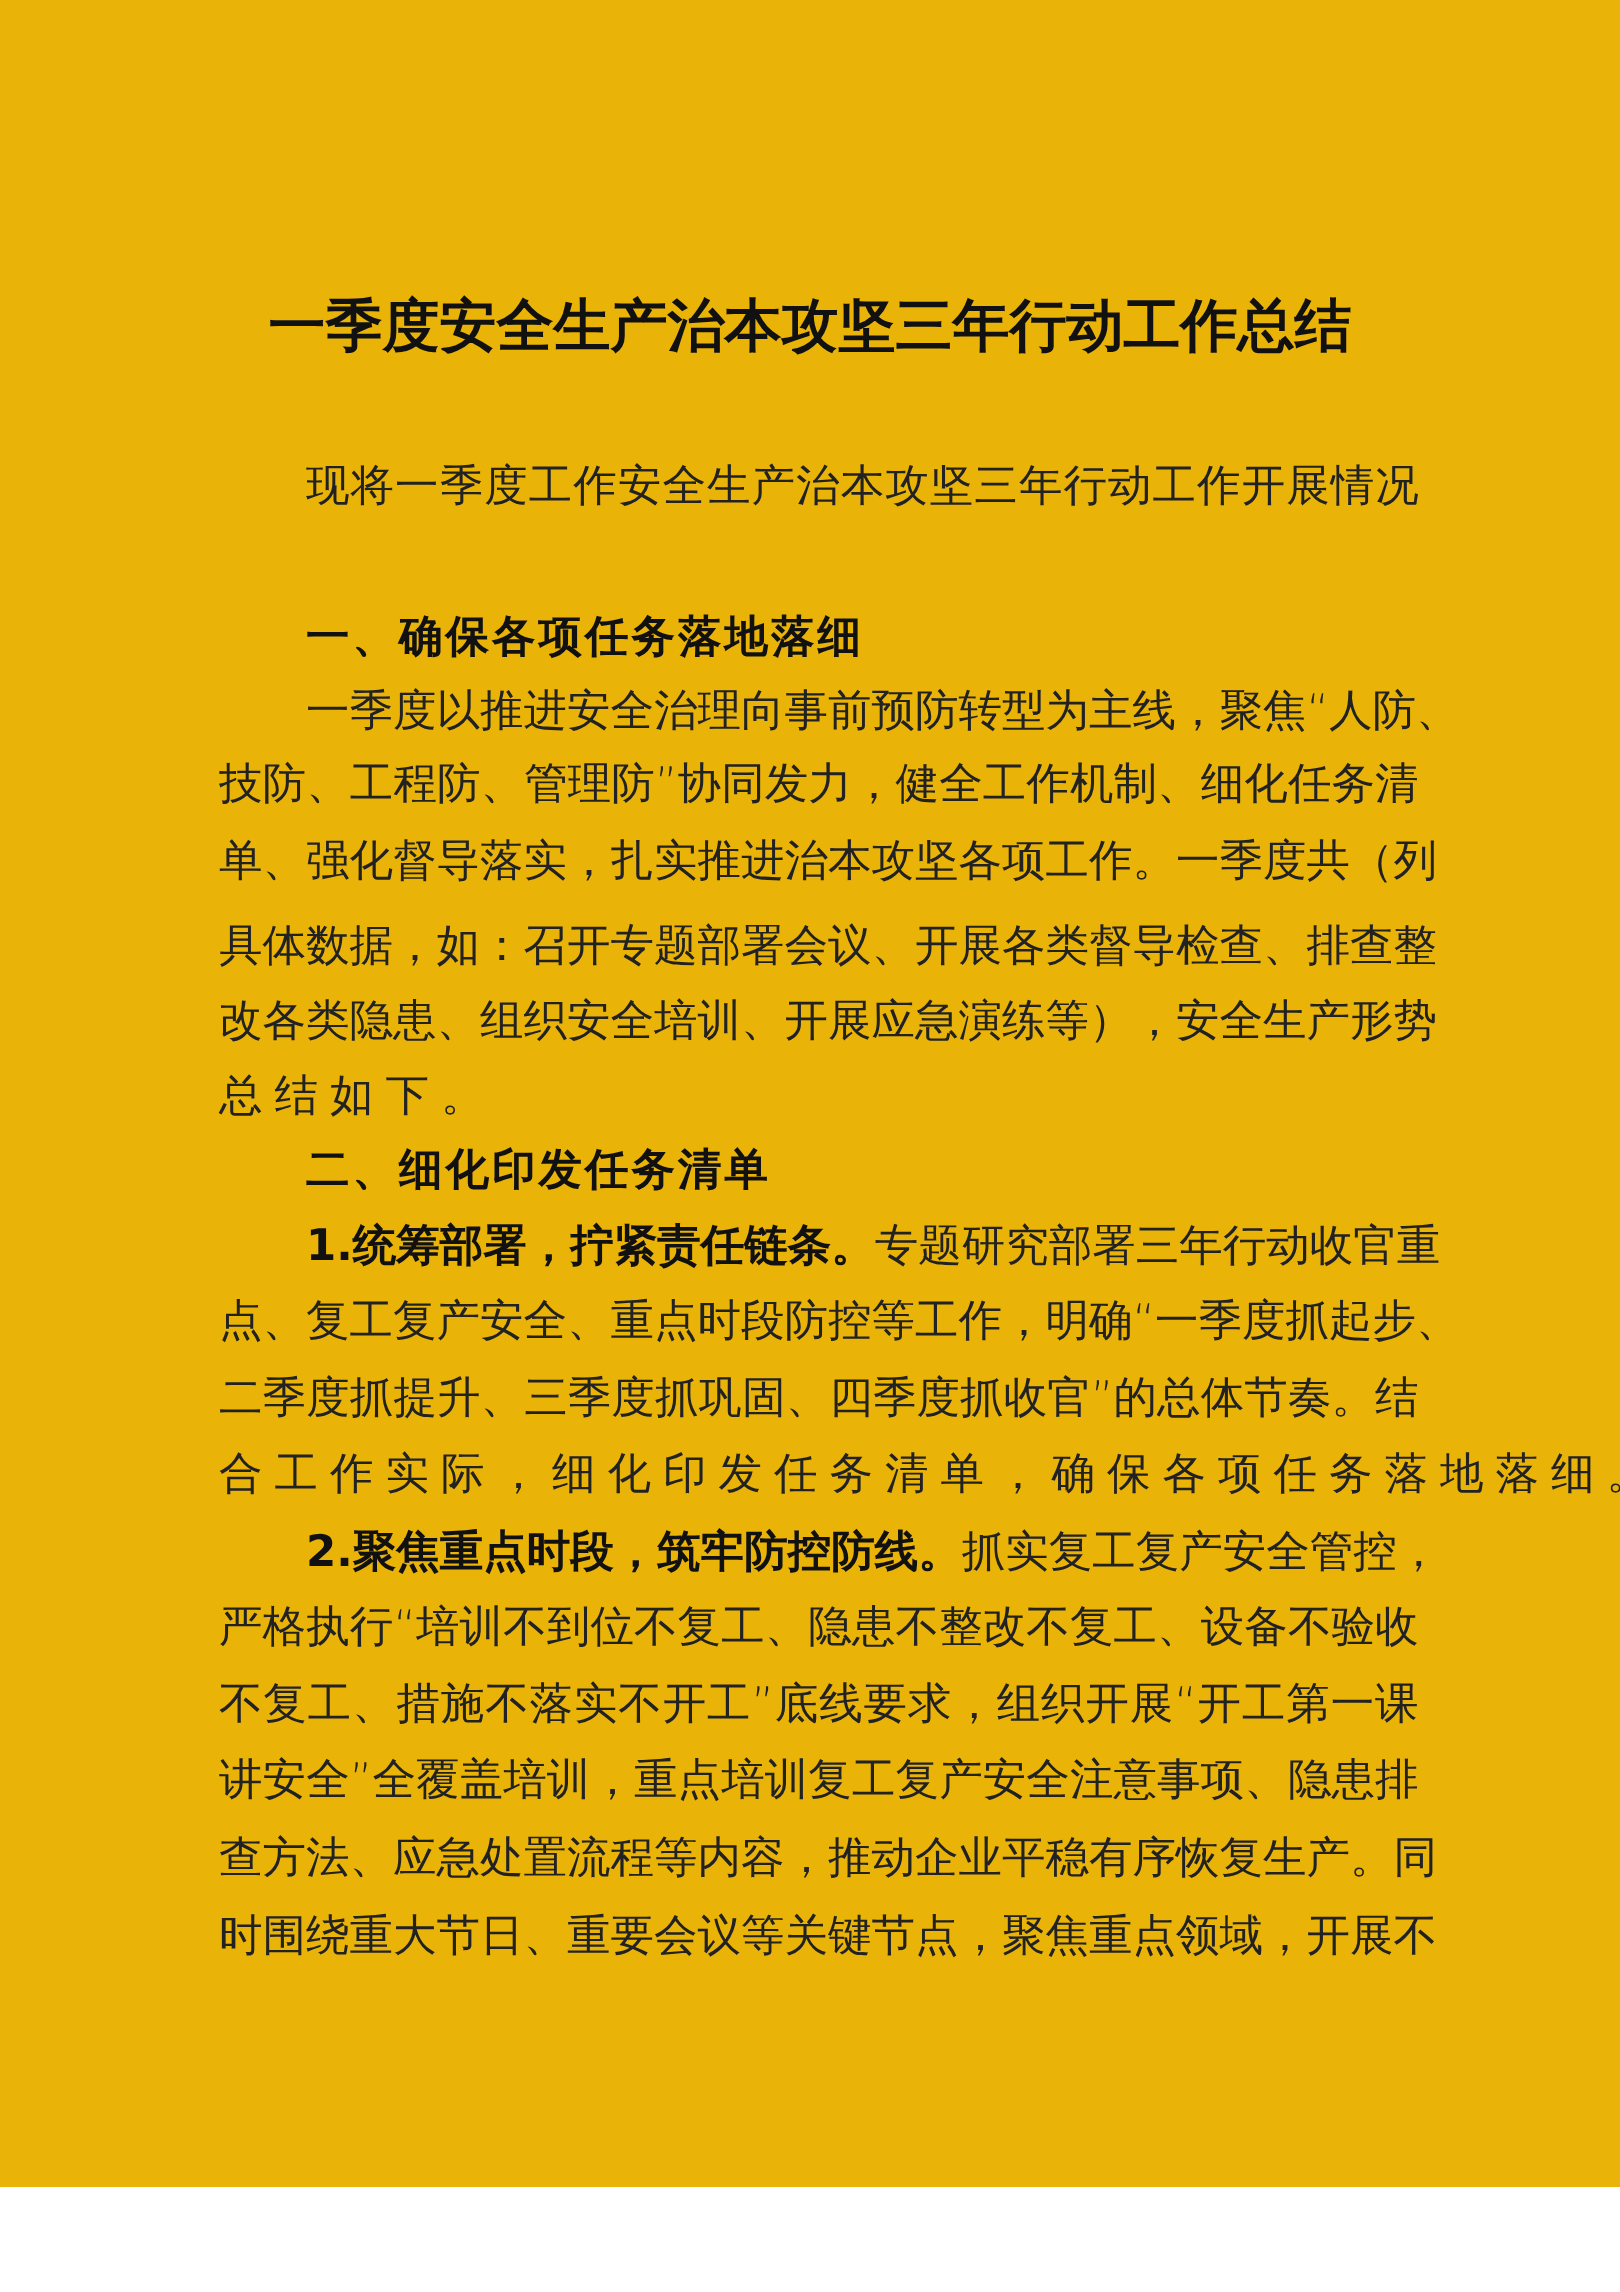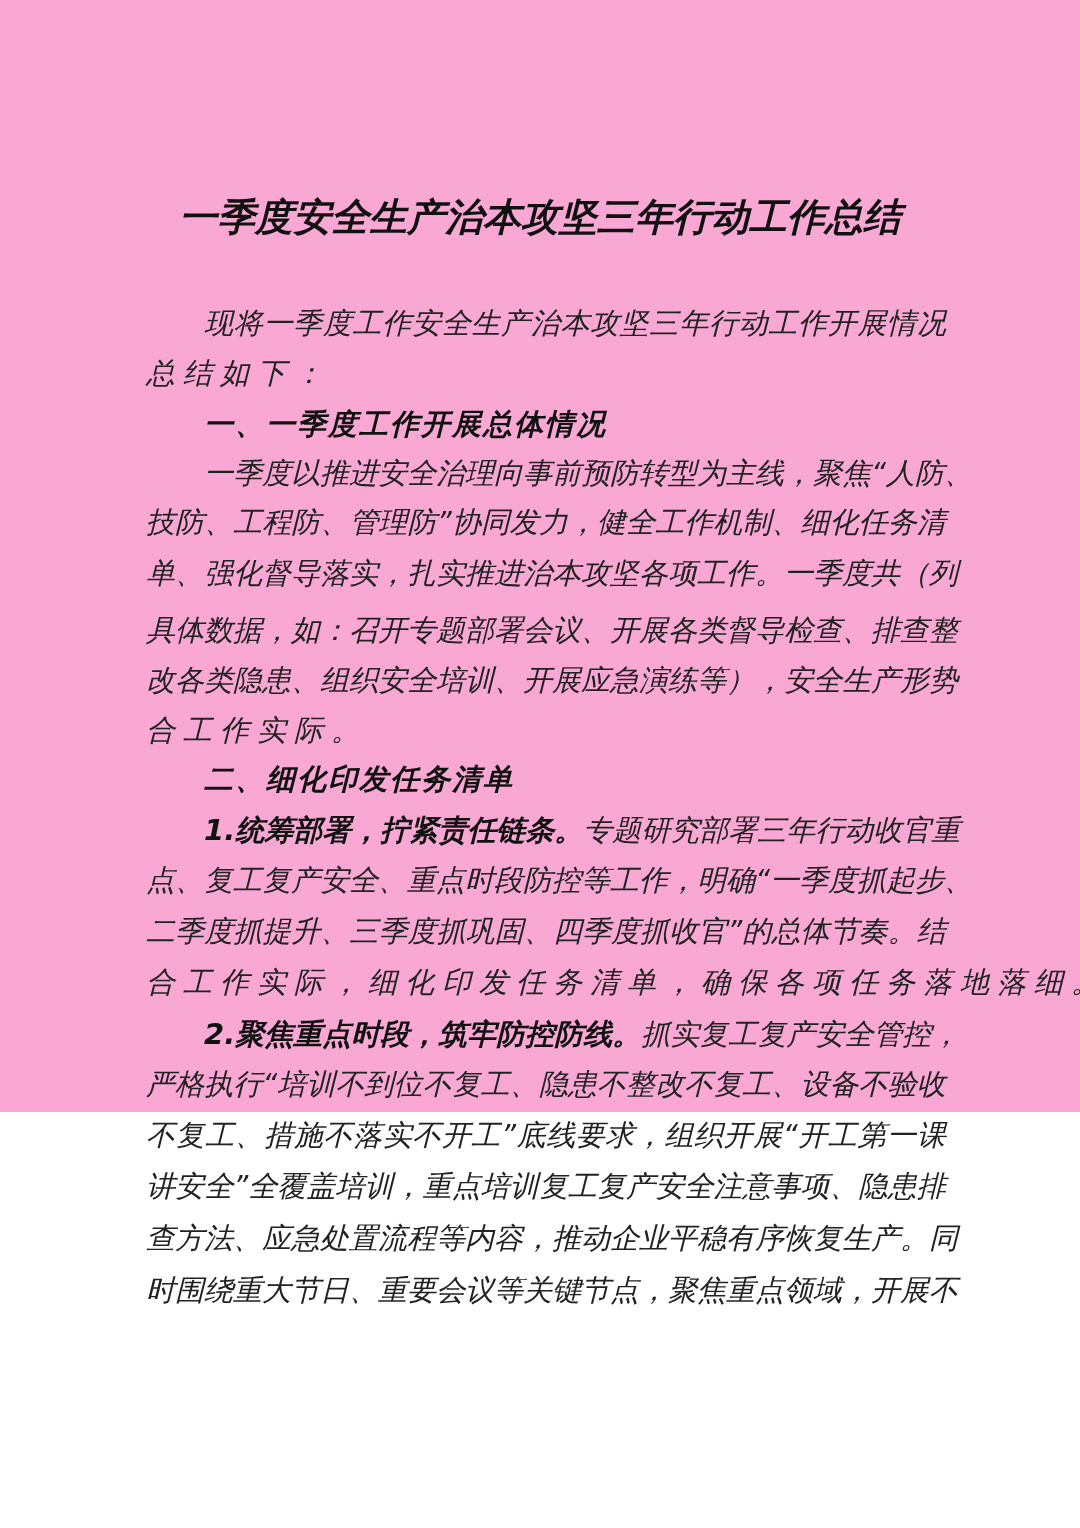--- a/index.html
+++ b/index.html
@@ -1,18 +1,18 @@
 <!DOCTYPE html>
 <html><head>
 <meta charset="utf-8">
 <style>
   html, body { margin:0; padding:0; background:#ffffff; }
   body { width:1080px; height:1528px; position:relative; overflow:hidden;
          font-family: "DejaVu Serif", "Liberation Serif", serif; color:#1a1a1a; }
-  .page { position:absolute; left:0; top:0; width:1080px; height:1112px; background:#f9a8d4;font-style:italic; }
+  .page { position:absolute; left:0; top:0; width:1080px; height:1458px; background:#eab308; }
   .title { position:absolute; left:150px; top:192px; width:780px; text-align:center;
            font-size:38px; font-weight:bold; letter-spacing:0px; white-space:nowrap;
            font-family: "DejaVu Serif", "Liberation Serif", serif; color:#111; }
   .line { position:absolute; left:146px; width:800px; height:50px; font-size:29px;
           line-height:50px; white-space:nowrap; color:#222;
           font-family: "DejaVu Sans", "Liberation Sans", sans-serif; font-weight:300;
           display:flex; justify-content:space-between; }
   .line.last { justify-content:flex-start; letter-spacing:8px; }
   .line.indent { left:204px; width:742px; }
   .heading { position:absolute; left:204px; font-size:29px; line-height:50px; white-space:nowrap;
@@ -47,23 +47,22 @@
       <span class="ch">年</span>
       <span class="ch">行</span>
       <span class="ch">动</span>
       <span class="ch">工</span>
       <span class="ch">作</span>
       <span class="ch">开</span>
       <span class="ch">展</span>
       <span class="ch">情</span>
       <span class="ch">况</span>
     </div>
-  <div class="line last" style="top:348px;">总结如下：</div>
-
-  <div class="heading" style="top:399px;">一、一季度工作开展总体情况</div>
+
+  <div class="heading" style="top:399px;">一、确保各项任务落地落细</div>
 
   <div class="line indent" style="top:448px;">
       <span class="ch">一</span>
       <span class="ch">季</span>
       <span class="ch">度</span>
       <span class="ch">以</span>
       <span class="ch">推</span>
       <span class="ch">进</span>
       <span class="ch">安</span>
       <span class="ch">全</span>
@@ -200,21 +199,21 @@
       <span class="ch">等</span>
       <span class="ch">）</span>
       <span class="ch">，</span>
       <span class="ch">安</span>
       <span class="ch">全</span>
       <span class="ch">生</span>
       <span class="ch">产</span>
       <span class="ch">形</span>
       <span class="ch">势</span>
     </div>
-  <div class="line last" style="top:705px;">合工作实际。</div>
+  <div class="line last" style="top:705px;">总结如下。</div>
 
   <div class="heading" style="top:754px;">二、细化印发任务清单</div>
 
   <div class="line indent" style="top:805px;">
       <span class="ch b">1</span>
       <span class="ch b">.</span>
       <span class="ch b">统</span>
       <span class="ch b">筹</span>
       <span class="ch b">部</span>
       <span class="ch b">署</span>

